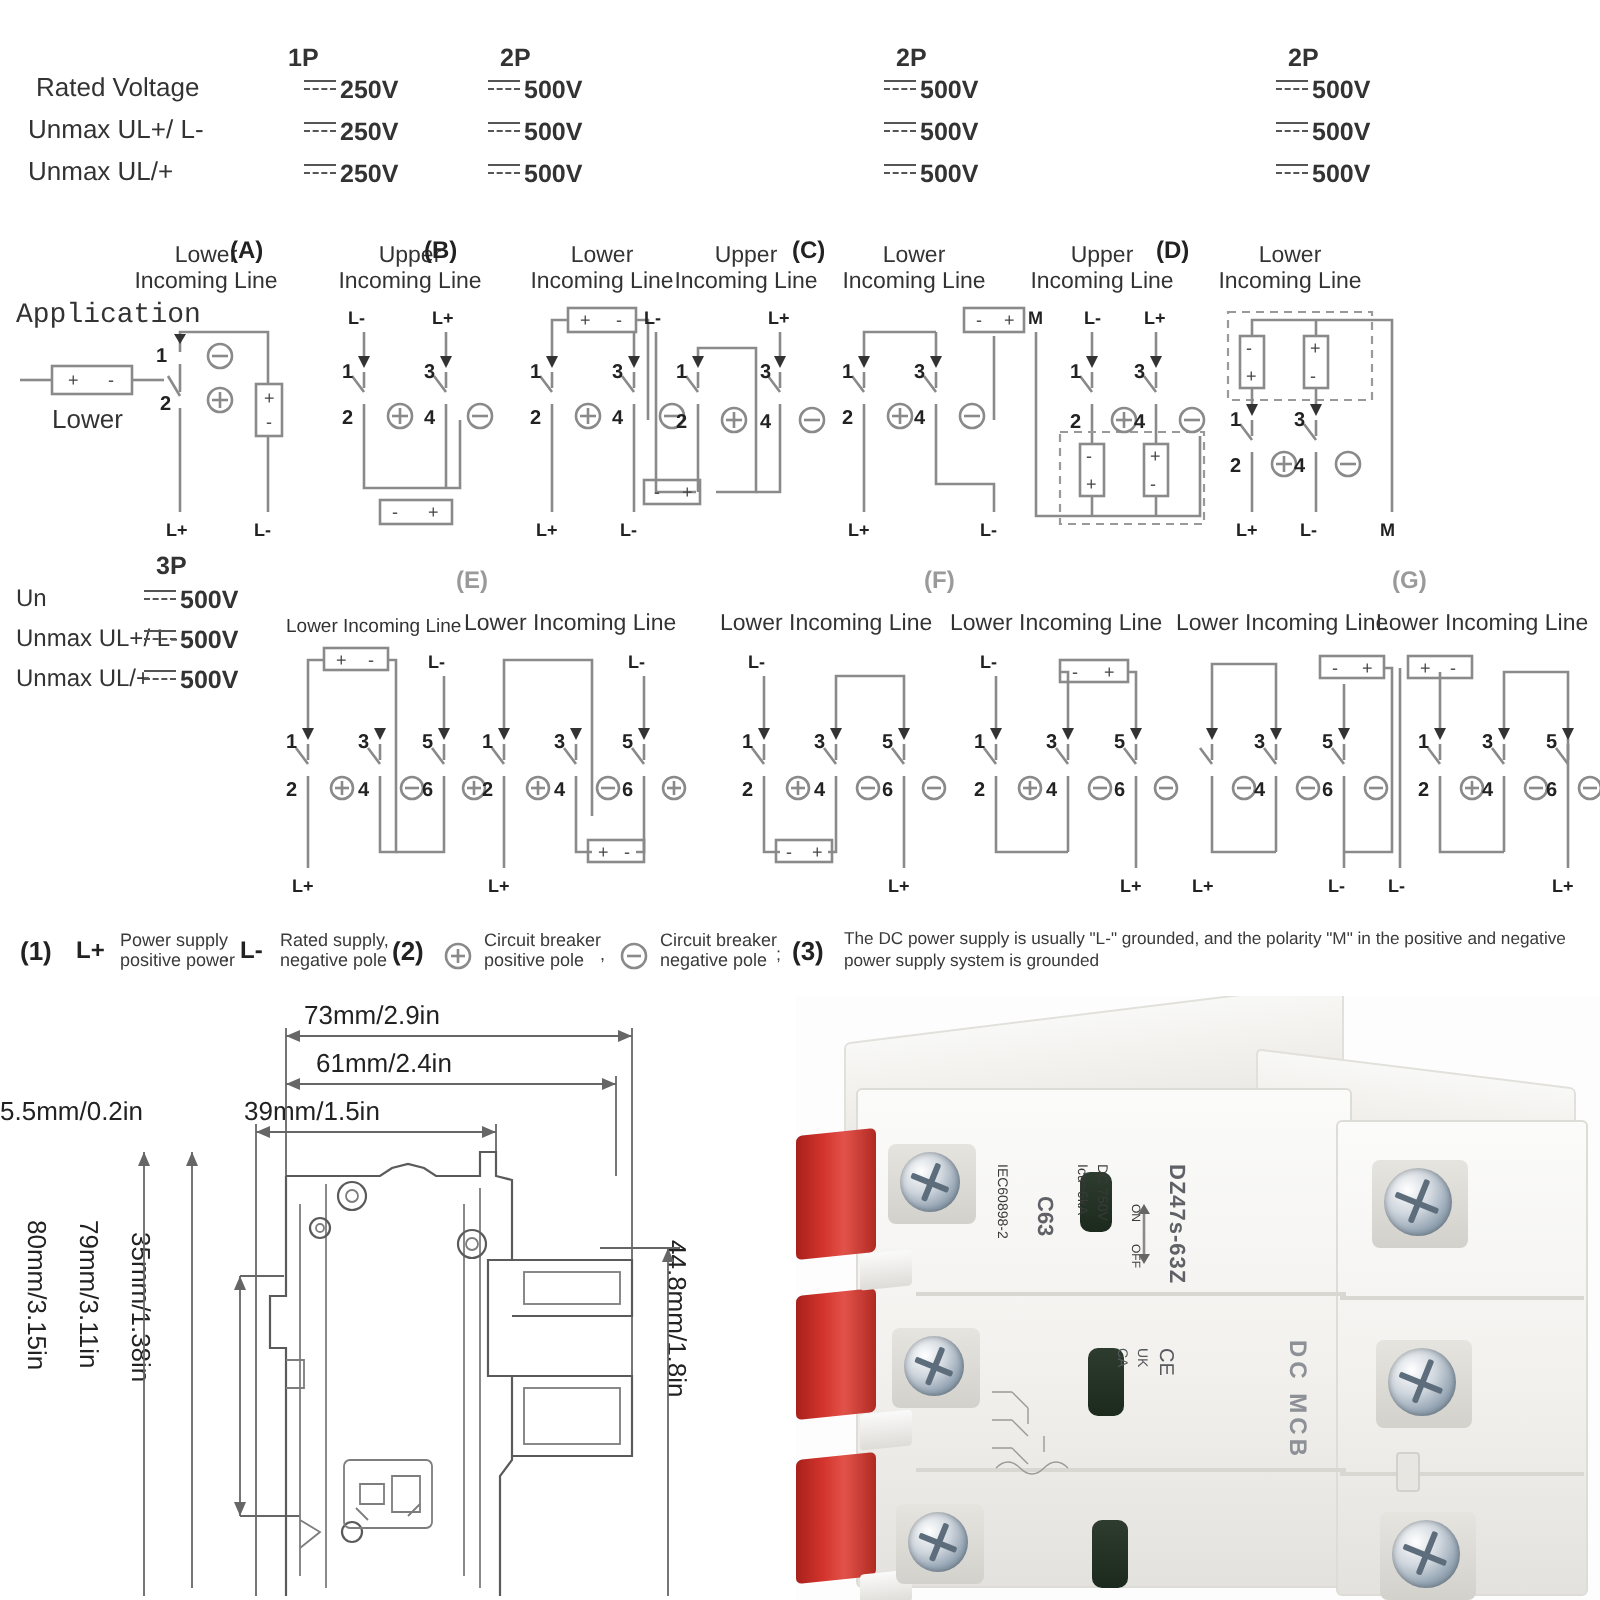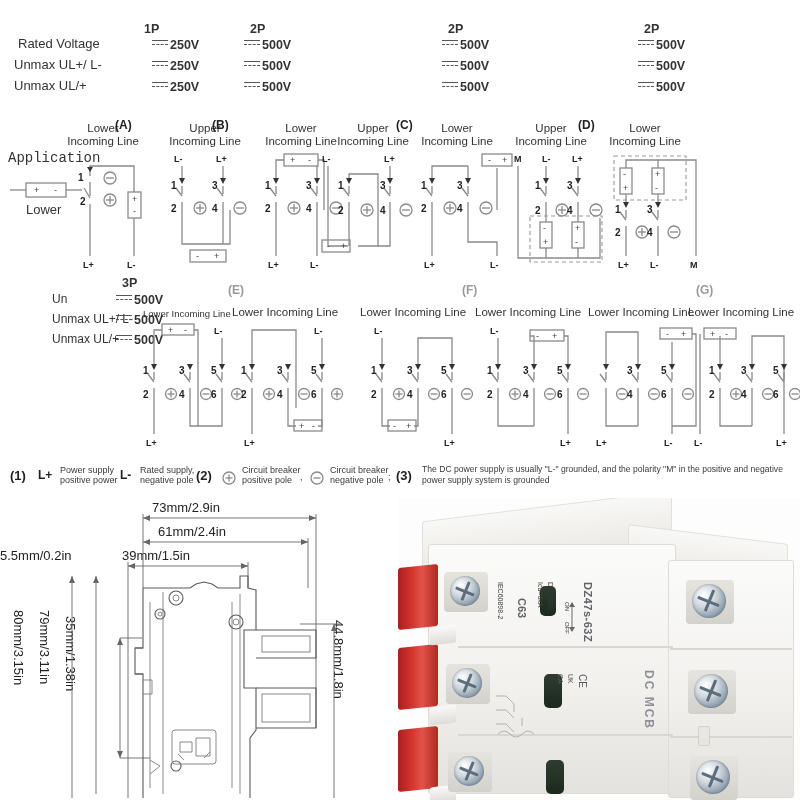--- a/index.html
+++ b/index.html
@@ -317,21 +317,21 @@
     <line class="wire" x1="60" y1="82" x2="68" y2="82"></line>
     <text class="tnum" x="5" y="63">1</text>
     <text class="tnum" x="37" y="63">3</text>
     <text class="tnum" x="5" y="86">2</text>
     <text class="tnum" x="37" y="86">4</text>
     <text class="lbl" x="8" y="118">L+</text>
     <text class="lbl" x="40" y="118">L-</text>
     <text class="lbl" x="80" y="118">M</text>
   </svg>
 
-  <div id="spec-table-3p" class="abs" style="left:0; top:276px; width:150px; height:58px;margin-left:44px;">
+  <div id="spec-table-3p" class="abs" style="left:0; top:276px; width:150px; height:58px;">
     <div class="spec-col-head" style="left:78px; top:0px;">3P</div>
     <div class="spec-rowlabel" style="left:8px; top:16px; font-size:12px;">Un</div>
     <div class="spec-rowlabel" style="left:8px; top:36px; font-size:12px;">Unmax UL+/ L-</div>
     <div class="spec-rowlabel" style="left:8px; top:56px; font-size:12px;">Unmax UL/+</div>
     <div class="spec-val" style="left:72px; top:17px;"><span class="dcsym"></span><span>500V</span></div>
     <div class="spec-val" style="left:72px; top:37px;"><span class="dcsym"></span><span>500V</span></div>
     <div class="spec-val" style="left:72px; top:57px;"><span class="dcsym"></span><span>500V</span></div>
   </div>
 
   <div class="diaglet faint" style="left:228px; top:283px;">(E)</div>

